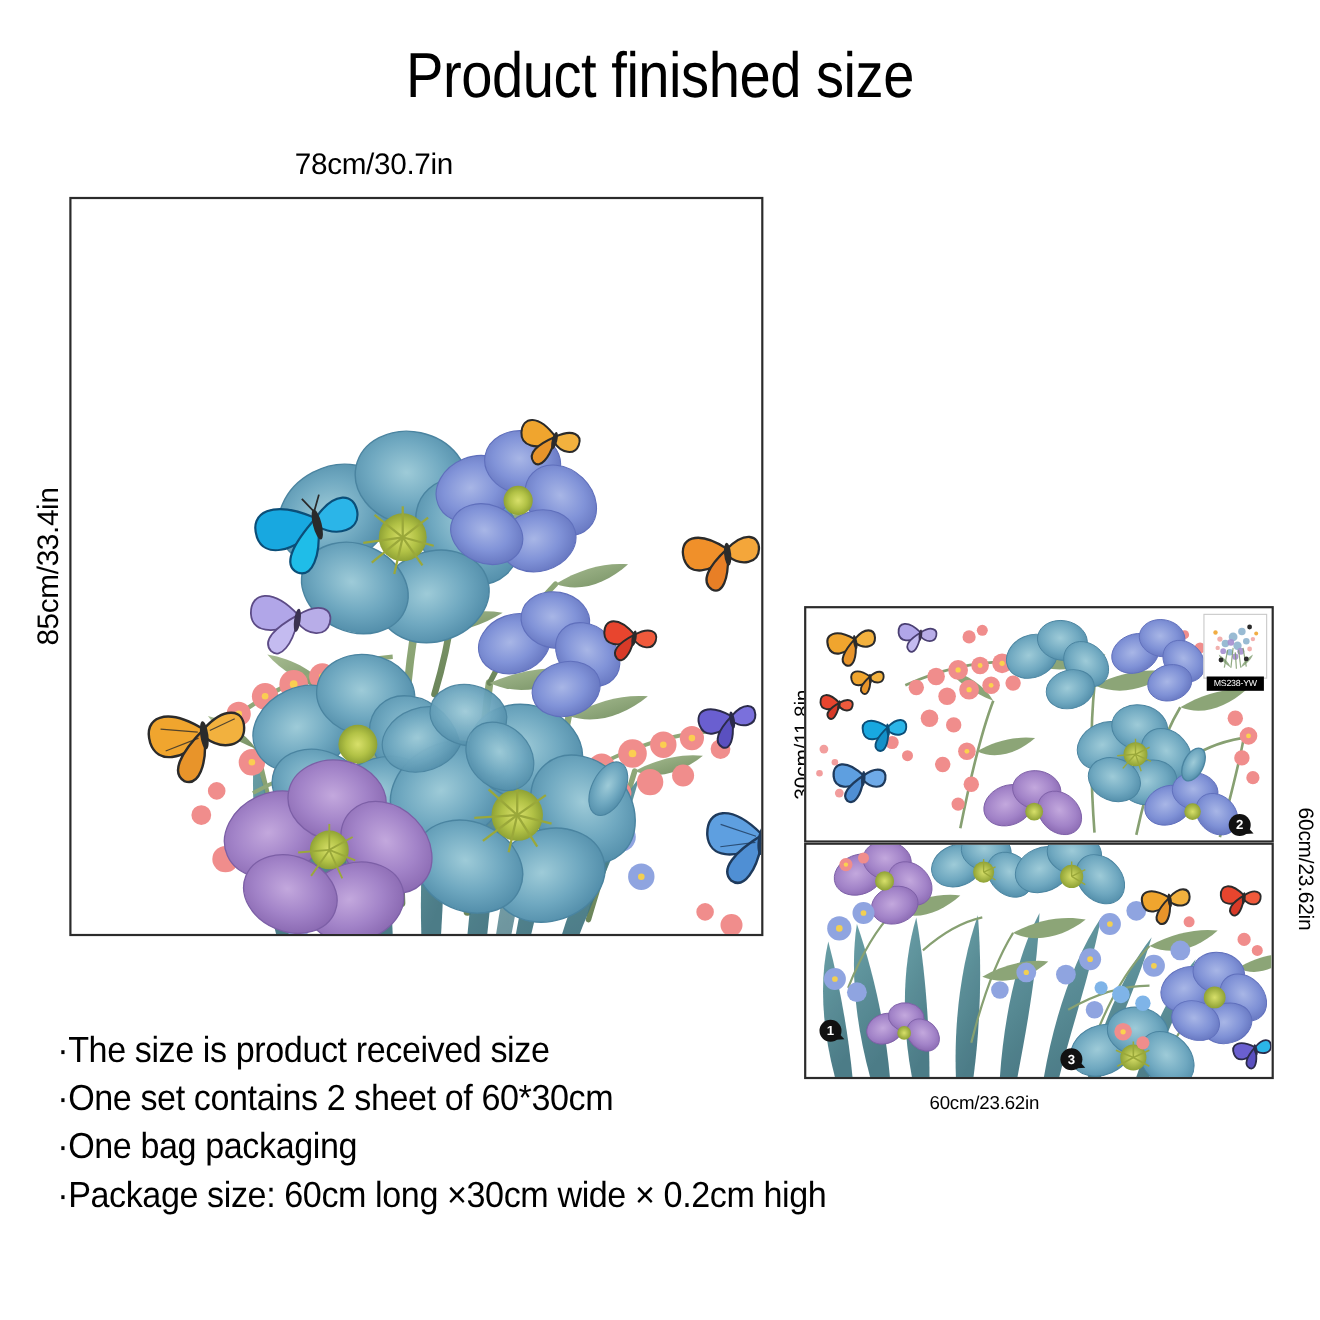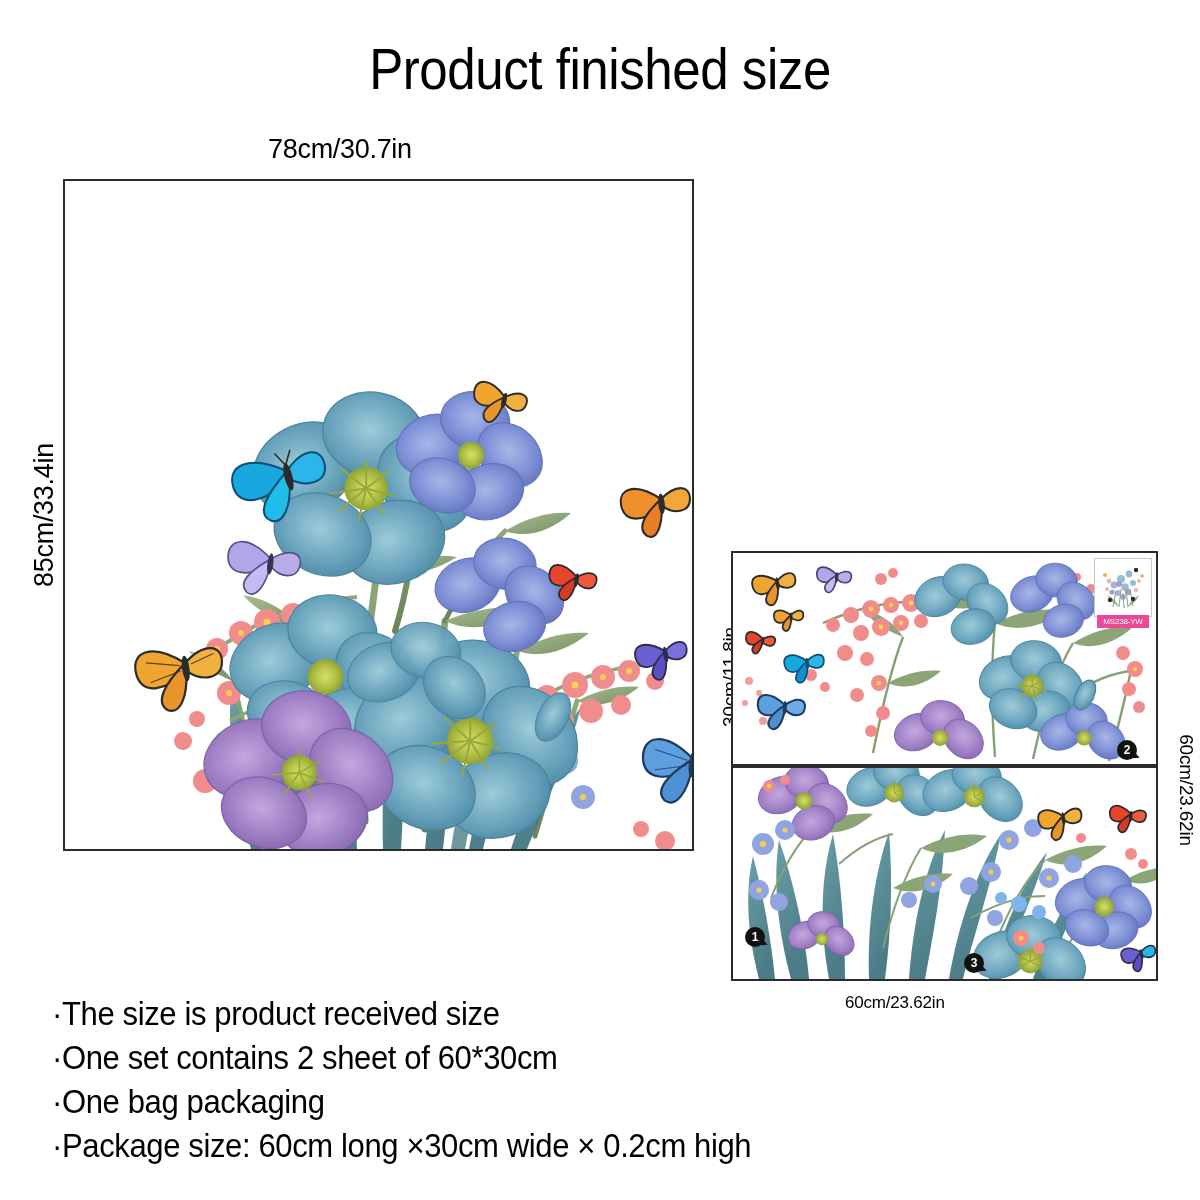--- a/index.html
+++ b/index.html
@@ -63,26 +63,26 @@
   
   #thumb-card{
     position:absolute;right:6px;top:5px;width:56px;height:74px;z-index:45;
   }
   #thumb-img{
     width:56px;height:57px;border:1px solid #c9c9c9;background:#fff;
     position:relative;overflow:hidden;
   }
   #thumb-code{
     position:absolute;left:3px;top:57px;width:52px;height:13px;
-    background:#ec4899;color:#fff;font-size:8px;line-height:13px;
+    background:#000000;color:#fff;font-size:8px;line-height:13px;
     text-align:center;letter-spacing:-0.2px;
   }
 
   
-  #specs{position:absolute;left:52px;top:992px;width:1040px;}
+  #specs{position:absolute;left:52px;top:932px;width:1040px;}
   .spec-line{
     font-size:33px;line-height:44px;white-space:nowrap;letter-spacing:-0.4px;
     transform:scaleX(.94);transform-origin:0 50%;
   }
 </style>
 </head>
 <body>
 
 <div id="stage">
 

